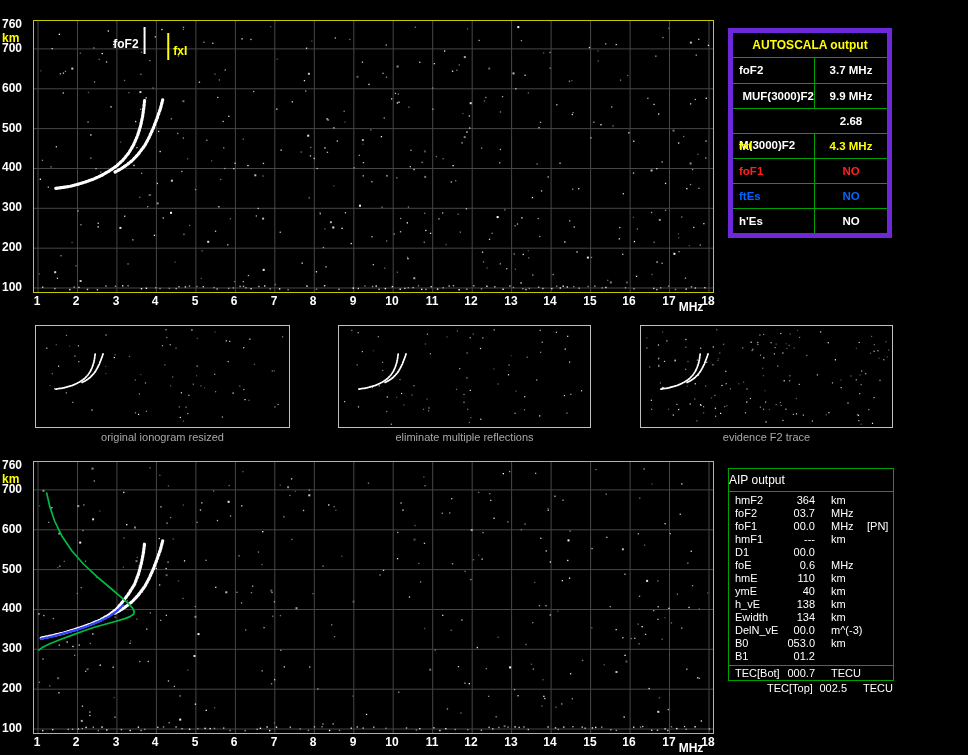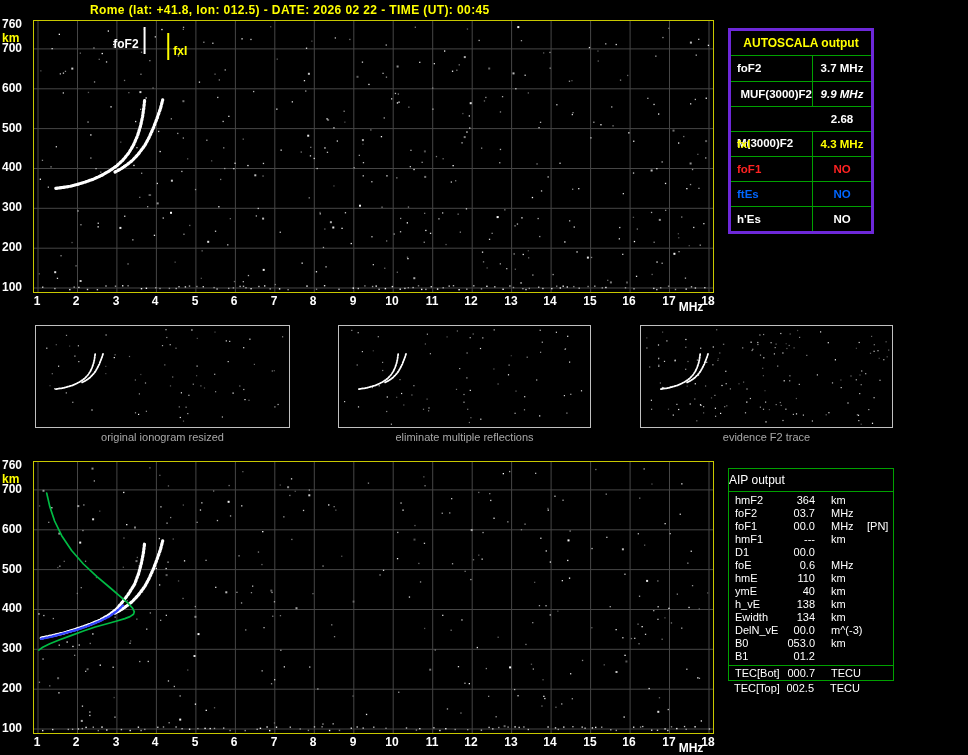--- a/index.html
+++ b/index.html
@@ -8,21 +8,21 @@
   #screen{position:relative;width:968px;height:755px;background:#000;overflow:hidden}
   .title{position:absolute;left:90px;top:3px;color:#ffff00;font-weight:bold;font-size:12px;letter-spacing:.4px;white-space:nowrap}
   .plotbox{position:absolute;border:1px solid #c8c800;background:#000}
   #plot-top-box{left:33px;top:20px;width:681px;height:273px}
   #plot-bot-box{left:33px;top:461px;width:681px;height:273px}
   .ytick,.xtick{position:absolute;color:#fff;font-size:12px;font-weight:bold;line-height:12px}
   .ytick{}
   .xtick{text-align:center}
   svg text{font-family:"Liberation Sans",sans-serif;font-size:12px;font-weight:bold}
   
-  #autoscala{position:absolute;left:728px;top:28px;width:146px;border:3px solid #6d28d9;font-size:11.5px;font-weight:bold;color:#fff;background:#000}
+  #autoscala{position:absolute;left:728px;top:28px;width:164px;border:5px solid #6d28d9;font-size:11.5px;font-weight:bold;color:#fff;background:#000}
   .as-title{height:25px;line-height:25px;text-align:center;color:#ffff00;border-bottom:1px solid #00a000;font-size:12px}
   .as-row{display:flex;height:25px;line-height:25px;border-top:1px solid #00a000}
   .as-row:first-child{border-top:none}
   .as-param{width:82px;padding-left:6px;border-right:1px solid #00a000;white-space:nowrap}
   .as-value{flex:1;text-align:center;white-space:nowrap}
   
   .thumb{position:absolute;top:325px;height:103px;border:1px solid #c0c0c0;background:#000;overflow:hidden}
   #thumb-0{left:35px;width:255px}
   #thumb-1{left:338px;width:253px}
   #thumb-2{left:640px;width:253px}
@@ -33,28 +33,27 @@
   
   #aip{position:absolute;left:728px;top:468px;width:166px;border:1px solid #00a000;color:#fff;font-size:11px;background:#000}
   .aip-title{height:23px;line-height:23px;text-align:left;font-size:12px;border-bottom:1px solid #00a000}
   #aip-rows{padding-top:2px}
   .aip-row{display:flex;height:13px;line-height:13px}
   .aip-param{width:56px;padding-left:6px;white-space:nowrap}
   .aip-value{width:30px;text-align:right;white-space:nowrap}
   .aip-unit{width:46px;padding-left:16px;white-space:nowrap}
   .aip-note{flex:1;padding-left:6px;white-space:nowrap}
   .aip-sep{border-top:1px solid #00a000;margin:2px 0 1px 0}
-  #aip-tectop-row{position:absolute;left:728px;top:682px;width:166px;color:#fff;font-size:11px}
+  #aip-tectop-row{position:absolute;left:761px;top:682px;width:166px;color:#fff;font-size:11px}
 </style>
 </head>
 <body>
 
 <div id="screen">
 
-  <div class="title">Rome (lat: +41.8, lon: 012.5) - DATE: 2026 02 22 - TIME (UT): 00:45</div>
 
   <div id="plot-top-box" class="plotbox">
     <svg id="svg-top" width="679" height="271">
         <g>
           <line x1="4.0" y1="0" x2="4.0" y2="271" stroke="#464646" stroke-width="1"></line>
           <line x1="43.5" y1="0" x2="43.5" y2="271" stroke="#464646" stroke-width="1"></line>
           <line x1="82.9" y1="0" x2="82.9" y2="271" stroke="#464646" stroke-width="1"></line>
           <line x1="122.4" y1="0" x2="122.4" y2="271" stroke="#464646" stroke-width="1"></line>
           <line x1="161.9" y1="0" x2="161.9" y2="271" stroke="#464646" stroke-width="1"></line>
           <line x1="201.4" y1="0" x2="201.4" y2="271" stroke="#464646" stroke-width="1"></line>
@@ -566,21 +565,21 @@
 
   <div id="autoscala">
     <div class="as-title">AUTOSCALA output</div>
     <div id="autoscala-rows">
         <div class="as-row">
           <div class="as-param" style="color: rgb(255, 255, 255);">foF2</div>
           <div class="as-value" style="color: rgb(255, 255, 255);">3.7 MHz</div>
         </div>
         <div class="as-row">
           <div class="as-param" style="color: rgb(255, 255, 255); text-align: right;">MUF(3000)F2</div>
-          <div class="as-value" style="color: rgb(255, 255, 255); font-style: italic;">9.9 MHz</div>
+          <div class="as-value" style="color: rgb(255, 255, 255);">9.9 MHz</div>
         </div>
         <div class="as-row">
           <div class="as-param" style="color: rgb(255, 255, 255); margin-top: 24px;">M(3000)F2</div>
           <div class="as-value" style="color: rgb(255, 255, 255);">2.68</div>
         </div>
         <div class="as-row">
           <div class="as-param" style="color: rgb(255, 255, 0);">fxI</div>
           <div class="as-value" style="color: rgb(255, 255, 0);">4.3 MHz</div>
         </div>
         <div class="as-row">

